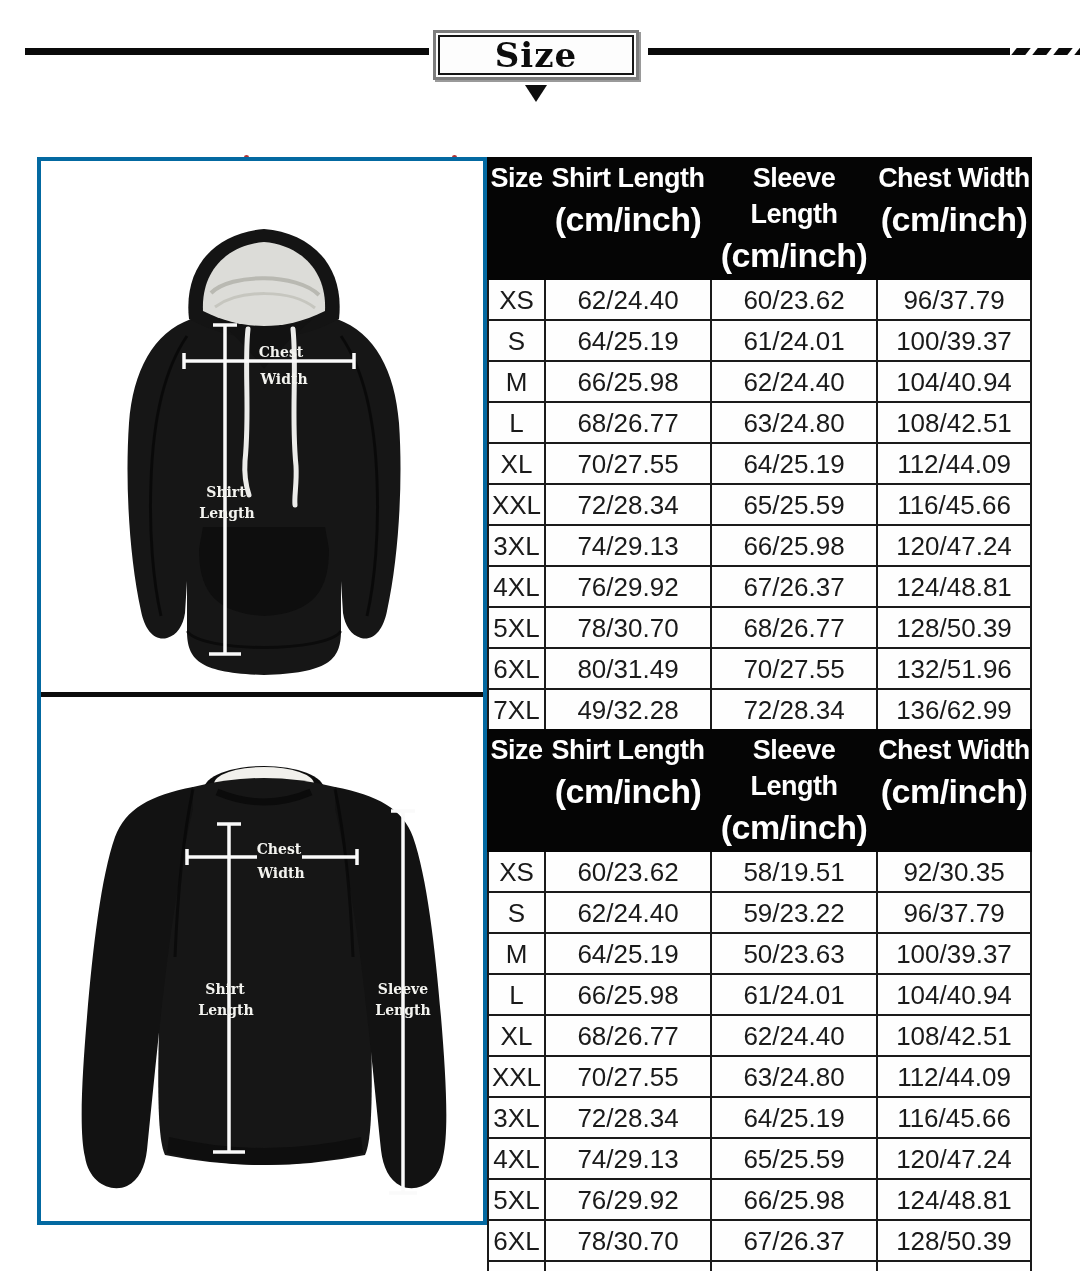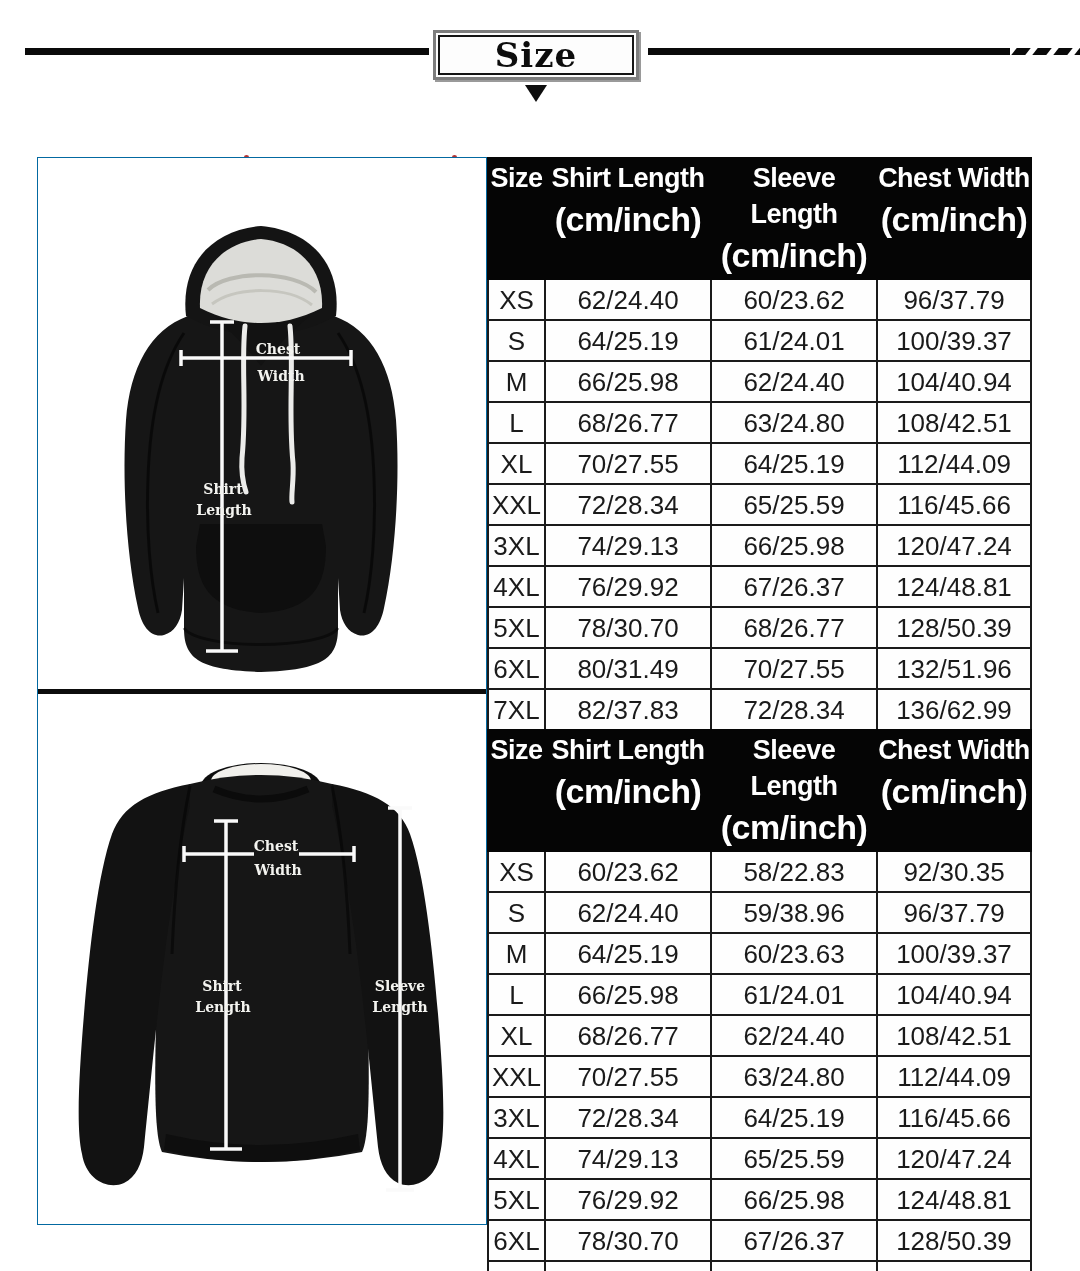--- a/index.html
+++ b/index.html
@@ -29,21 +29,21 @@
     position:absolute;left:525px;top:85px;width:0;height:0;
     border-left:11px solid transparent;border-right:11px solid transparent;
     border-top:17px solid #0d0d0d;
   }
   .red-dot{position:absolute;width:5px;height:4px;border-radius:50%;background:#b23434;top:155px;}
   .red-dot.d1{left:244px;}
   .red-dot.d2{left:452px;}
   
   .left-panel{
     position:absolute;left:37px;top:157px;width:450px;height:1068px;
-    border:1px solid #0369a1;box-sizing:border-box;background:#fff;text-decoration:underline;
+    border:4px solid #0369a1;box-sizing:border-box;background:#fff;text-decoration:underline;
   }
   .panel-section{position:relative;width:446px;overflow:hidden;}
   .sec1{height:531px;}
   .sec2{height:528px;}
   .section-divider{height:5px;background:#0c0c0c;width:100%;}
   .garment-svg{display:block;}
   .mlabel{
     font-family:"DejaVu Serif","Liberation Serif",serif;font-size:14px;font-weight:600;
     fill:#f3f3ef;text-anchor:middle;
   }
@@ -266,21 +266,21 @@
           <td>128/50.39</td>
         </tr>
         <tr>
           <td>6XL</td>
           <td>80/31.49</td>
           <td>70/27.55</td>
           <td>132/51.96</td>
         </tr>
         <tr>
           <td>7XL</td>
-          <td>82/37.83</td>
+          <td>49/32.28</td>
           <td>72/28.34</td>
           <td>136/62.99</td>
         </tr>
       </tbody>
   </table>
 
   <table class="size-table">
     <colgroup>
         <col class="c-size">
         <col class="c-shirt">
@@ -301,33 +301,33 @@
         <th>
           <span>Chest Width</span>
           <span class="unit">(cm/inch)</span>
         </th>
       </tr>
     </thead>
     <tbody>
         <tr>
           <td>XS</td>
           <td>60/23.62</td>
-          <td>58/22.83</td>
+          <td>58/19.51</td>
           <td>92/30.35</td>
         </tr>
         <tr>
           <td>S</td>
           <td>62/24.40</td>
-          <td>59/38.96</td>
+          <td>59/23.22</td>
           <td>96/37.79</td>
         </tr>
         <tr>
           <td>M</td>
           <td>64/25.19</td>
-          <td>60/23.63</td>
+          <td>50/23.63</td>
           <td>100/39.37</td>
         </tr>
         <tr>
           <td>L</td>
           <td>66/25.98</td>
           <td>61/24.01</td>
           <td>104/40.94</td>
         </tr>
         <tr>
           <td>XL</td>

